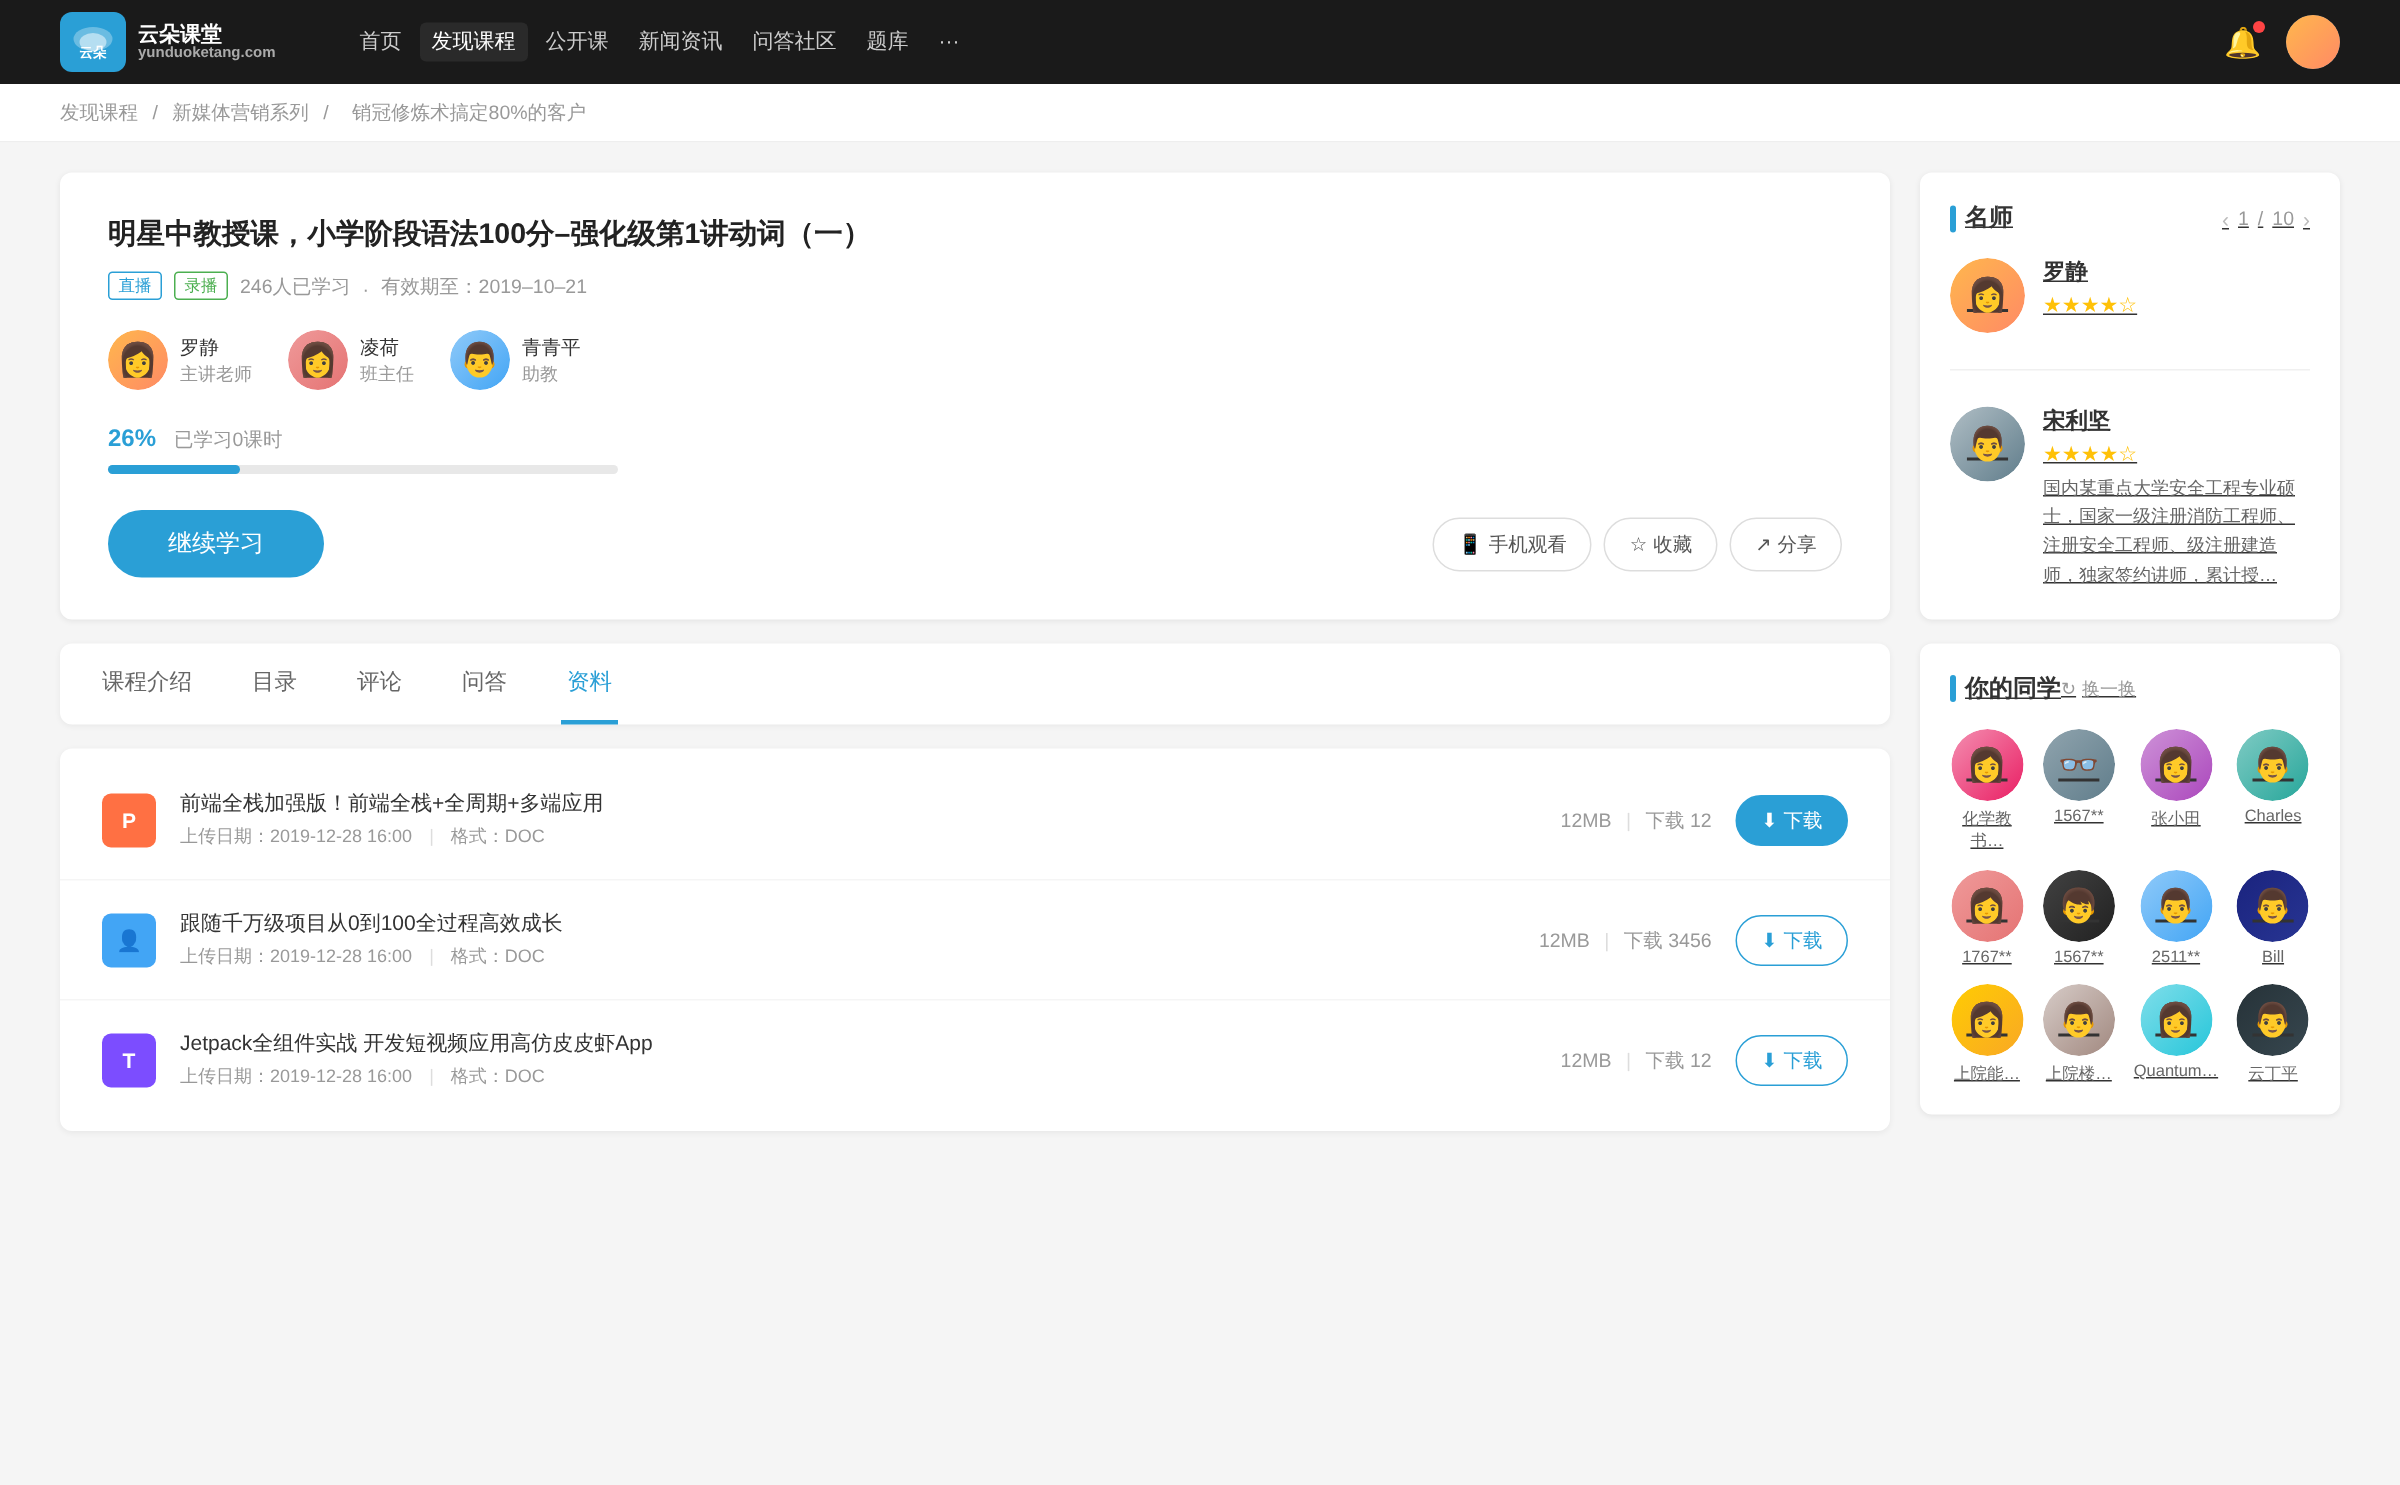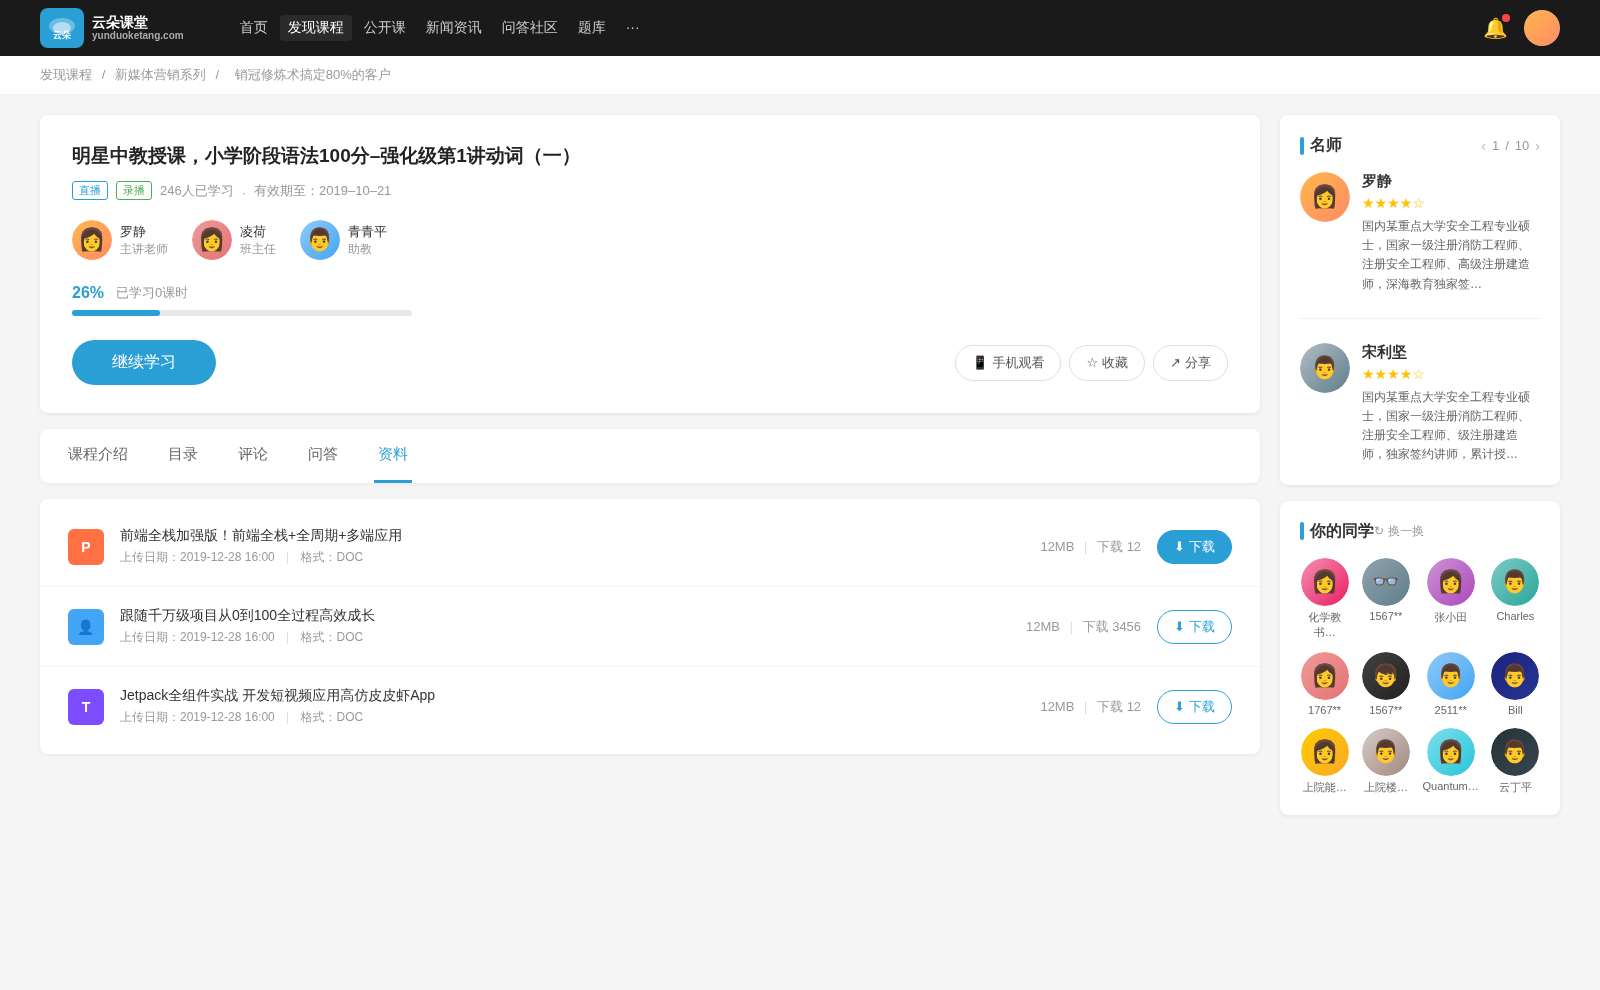--- a/index.html
+++ b/index.html
@@ -66,21 +66,21 @@
     .resource-icon.purple { background: #7c4dff; }
     .resource-info { flex: 1; }
     .resource-title { font-size: 14px; font-weight: 500; color: #333; margin-bottom: 4px; }
     .resource-meta { font-size: 12px; color: #999; }
     .resource-size { color: #999; font-size: 13px; white-space: nowrap; }
     .divider { color: #ddd; margin: 0 6px; }
     .btn-download { border: 1px solid #2a9fd6; color: #2a9fd6; background: #fff; padding: 7px 16px; border-radius: 20px; font-size: 13px; cursor: pointer; white-space: nowrap; display: flex; align-items: center; gap: 4px; }
     .btn-download.filled { background: #2a9fd6; color: #fff; }
 
     
-    .sidebar-card { background: #fff; border-radius: 8px; padding: 20px; box-shadow: 0 1px 4px rgba(0,0,0,0.08); margin-bottom: 16px; }
+    .sidebar-card { background: #fff; border-radius: 8px; padding: 20px; box-shadow: 0 1px 4px rgba(0,0,0,0.08); margin-bottom: 16px; text-decoration: underline; }
     .nav-arrow { cursor: pointer; color: #bbb; font-size: 14px; }
     .teacher-card { display: flex; flex-direction: column; gap: 16px; }
     .teacher-row { display: flex; align-items: flex-start; gap: 12px; }
     .t-avatar { width: 50px; height: 50px; border-radius: 50%; overflow: hidden; flex-shrink: 0; }
     .t-info { flex: 1; }
     .t-name { font-size: 15px; font-weight: bold; margin-bottom: 4px; }
     .stars { color: #ffc107; font-size: 14px; margin-bottom: 6px; }
     .t-desc { font-size: 12px; color: #666; line-height: 1.6; }
     .teacher-divider { border: none; border-top: 1px solid #f0f0f0; margin: 8px 0; }
     .classmates-header { display: flex; align-items: center; }
@@ -324,21 +324,20 @@
       </div>
 
       <div class="teacher-card">
         <div class="teacher-row">
           <div class="t-avatar">
             <div class="face-icon av1">👩</div>
           </div>
           <div class="t-info">
             <div class="t-name">罗静</div>
             <div class="stars">★★★★☆</div>
-            <div class="t-desc">国内某重点大学安全工程专业硕士，国家一级注册消防工程师、注册安全工程师、高级注册建造师，深海教育独家签…</div>
           </div>
         </div>
         <hr class="teacher-divider">
         <div class="teacher-row">
           <div class="t-avatar">
             <div class="face-icon av10" style="background:linear-gradient(135deg,#b0bec5,#607d8b);">👨</div>
           </div>
           <div class="t-info">
             <div class="t-name">宋利坚</div>
             <div class="stars">★★★★☆</div>

